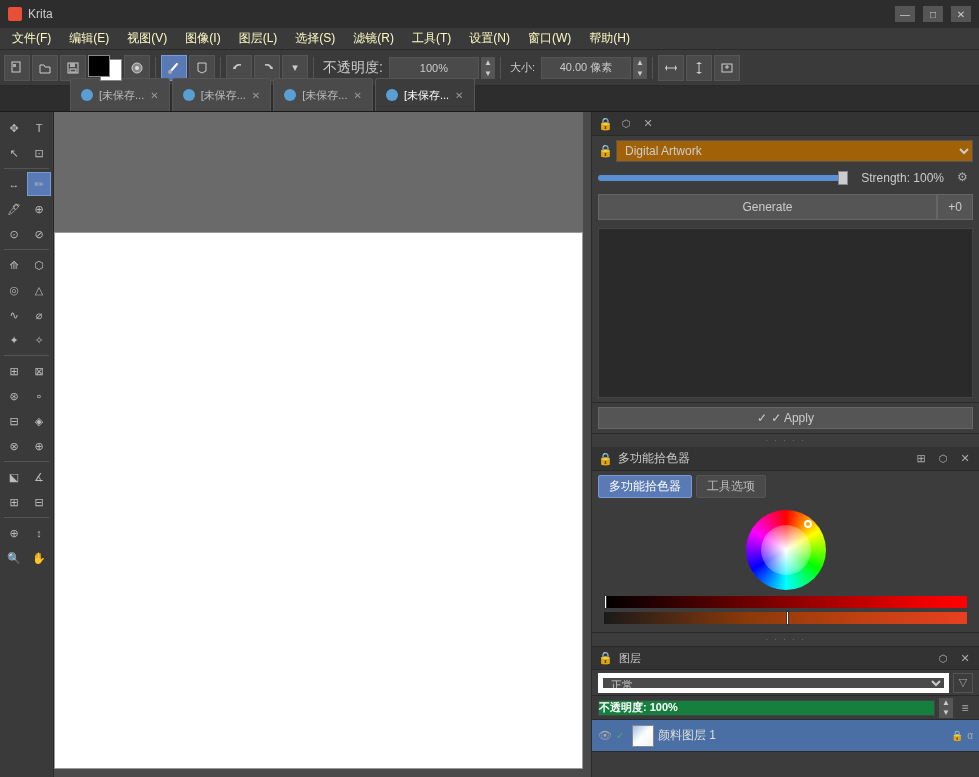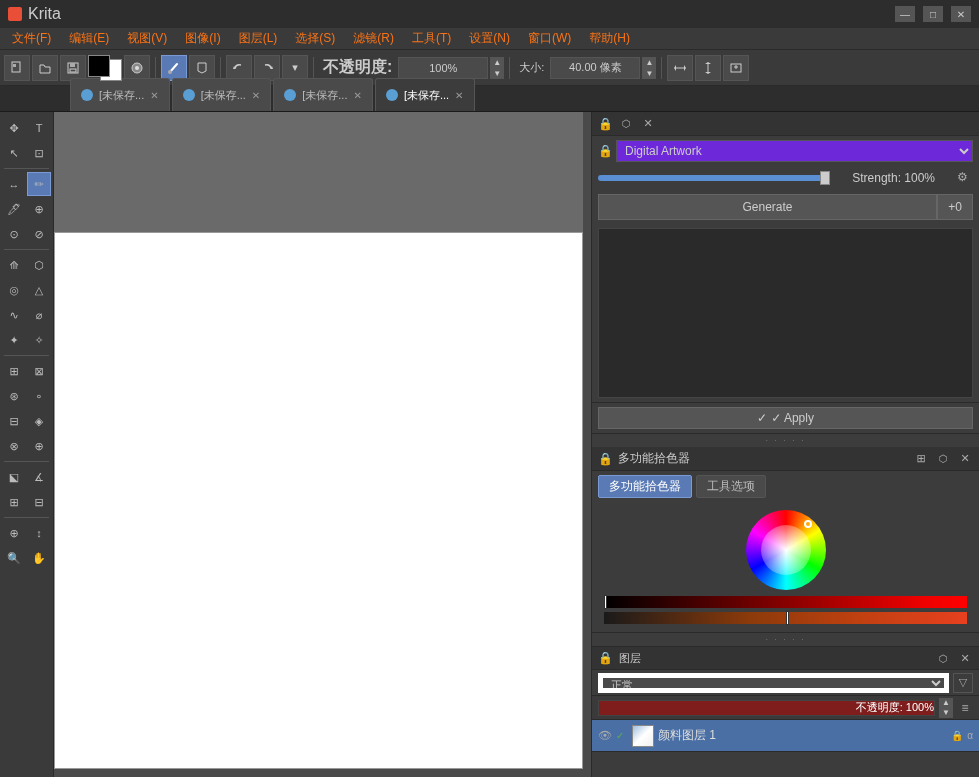--- a/index.html
+++ b/index.html
@@ -18,21 +18,21 @@
     #title-bar {
       height: 28px;
       background: #2d2d2d;
       display: flex;
       align-items: center;
       justify-content: space-between;
       padding: 0 8px;
     }
     #title-bar-left { display: flex; align-items: center; gap: 6px; }
     #title-bar-icon { width: 14px; height: 14px; background: #e94f37; border-radius: 2px; }
-    #title-bar-title { font-size: 16px; color: #ccc; }
+    #title-bar-title { font-size: 12px; color: #ccc; }
     #title-bar-controls { display: flex; gap: 8px; }
     .title-btn {
       width: 20px; height: 16px;
       background: #555; color: #ccc; border: none;
       font-size: 10px; cursor: pointer;
       display: flex; align-items: center; justify-content: center;
     }
 
     
     #menu-bar {
@@ -40,21 +40,21 @@
       background: #3a3a3a;
       display: flex;
       align-items: center;
       padding: 0 4px;
       gap: 2px;
       border-bottom: 1px solid #2a2a2a;
     }
     .menu-item {
       padding: 2px 8px;
       font-size: 12px;
-      color: #f97316;
+      color: #fef9c3;
       cursor: pointer;
     }
 
     
     #toolbar {
       height: 36px;
       background: #3a3a3a;
       display: flex;
       align-items: center;
       padding: 0 4px;
@@ -88,21 +88,21 @@
       background: #fff;
       border: 1px solid #888;
       position: absolute; bottom: 0; right: 0;
     }
     .color-swatch-fg {
       width: 22px; height: 22px;
       background: #000;
       border: 1px solid #888;
       position: absolute; top: 0; left: 0;
     }
-    .opacity-label { font-size: 16px; color: #ccc; padding: 0 4px; white-space: nowrap; font-weight: bold; }
+    .opacity-label { font-size: 14px; color: #ccc; padding: 0 4px; white-space: nowrap; }
     .opacity-input {
       width: 90px; height: 22px;
       background: #4a4a4a; border: 1px solid #555;
       color: #ccc; font-size: 11px; padding: 0 4px;
       text-align: center;
     }
     .size-label { font-size: 11px; color: #ccc; padding: 0 4px; white-space: nowrap; }
     .size-input {
       width: 90px; height: 22px;
       background: #4a4a4a; border: 1px solid #555;
@@ -249,38 +249,38 @@
       display: flex; align-items: center; justify-content: center;
     }
 
     
     .style-row {
       display: flex; align-items: center; padding: 4px 6px; gap: 4px;
     }
     .style-icon { width: 14px; height: 14px; font-size: 12px; color: #888; }
     .style-select {
       flex: 1; height: 22px;
-      background: #6d28d9; border: 1px solid #555;
+      background: #a16207; border: 1px solid #555;
       color: #ccc; font-size: 12px; padding: 0 4px;
     }
 
     
     .prompt-area {
       margin: 4px 6px;
       background: #555;
       border: 1px solid #444;
       padding: 4px;
       font-size: 12px;
       color: #ddd;
       min-height: 30px;
     }
 
     
     .strength-row {
-      display: flex; align-items: center; padding: 4px 6px; gap: 22px;
+      display: flex; align-items: center; padding: 4px 6px; gap: 13px;
     }
     .strength-slider {
       flex: 1; height: 6px;
       -webkit-appearance: none;
       background: linear-gradient(to right, #5a8fd4 0%, #5a8fd4 100%, #444 100%);
       border-radius: 3px;
     }
     .strength-slider::-webkit-slider-thumb {
       -webkit-appearance: none;
       width: 10px; height: 14px;
@@ -435,23 +435,23 @@
 
     .opacity-row {
       height: 24px;
       display: flex; align-items: center;
       padding: 0 6px; gap: 4px;
       background: #3a3a3a;
       border-bottom: 1px solid #2a2a2a;
     }
     .opacity-progress {
       flex: 1; height: 16px;
-      background: #7f1d1d;
+      background: #15803d;
       border: 1px solid #444;
-      display: flex; align-items: center; justify-content: flex-end;
+      display: flex; align-items: center; justify-content: flex-start; font-weight: bold;
     }
     .opacity-progress-text { font-size: 11px; color: #fff; }
     .opacity-spin { display: flex; flex-direction: column; }
     .opacity-spin-btn {
       width: 14px; height: 10px;
       background: #555; border: none; color: #ccc;
       font-size: 8px; cursor: pointer;
       display: flex; align-items: center; justify-content: center;
     }
     .opacity-menu-btn {

